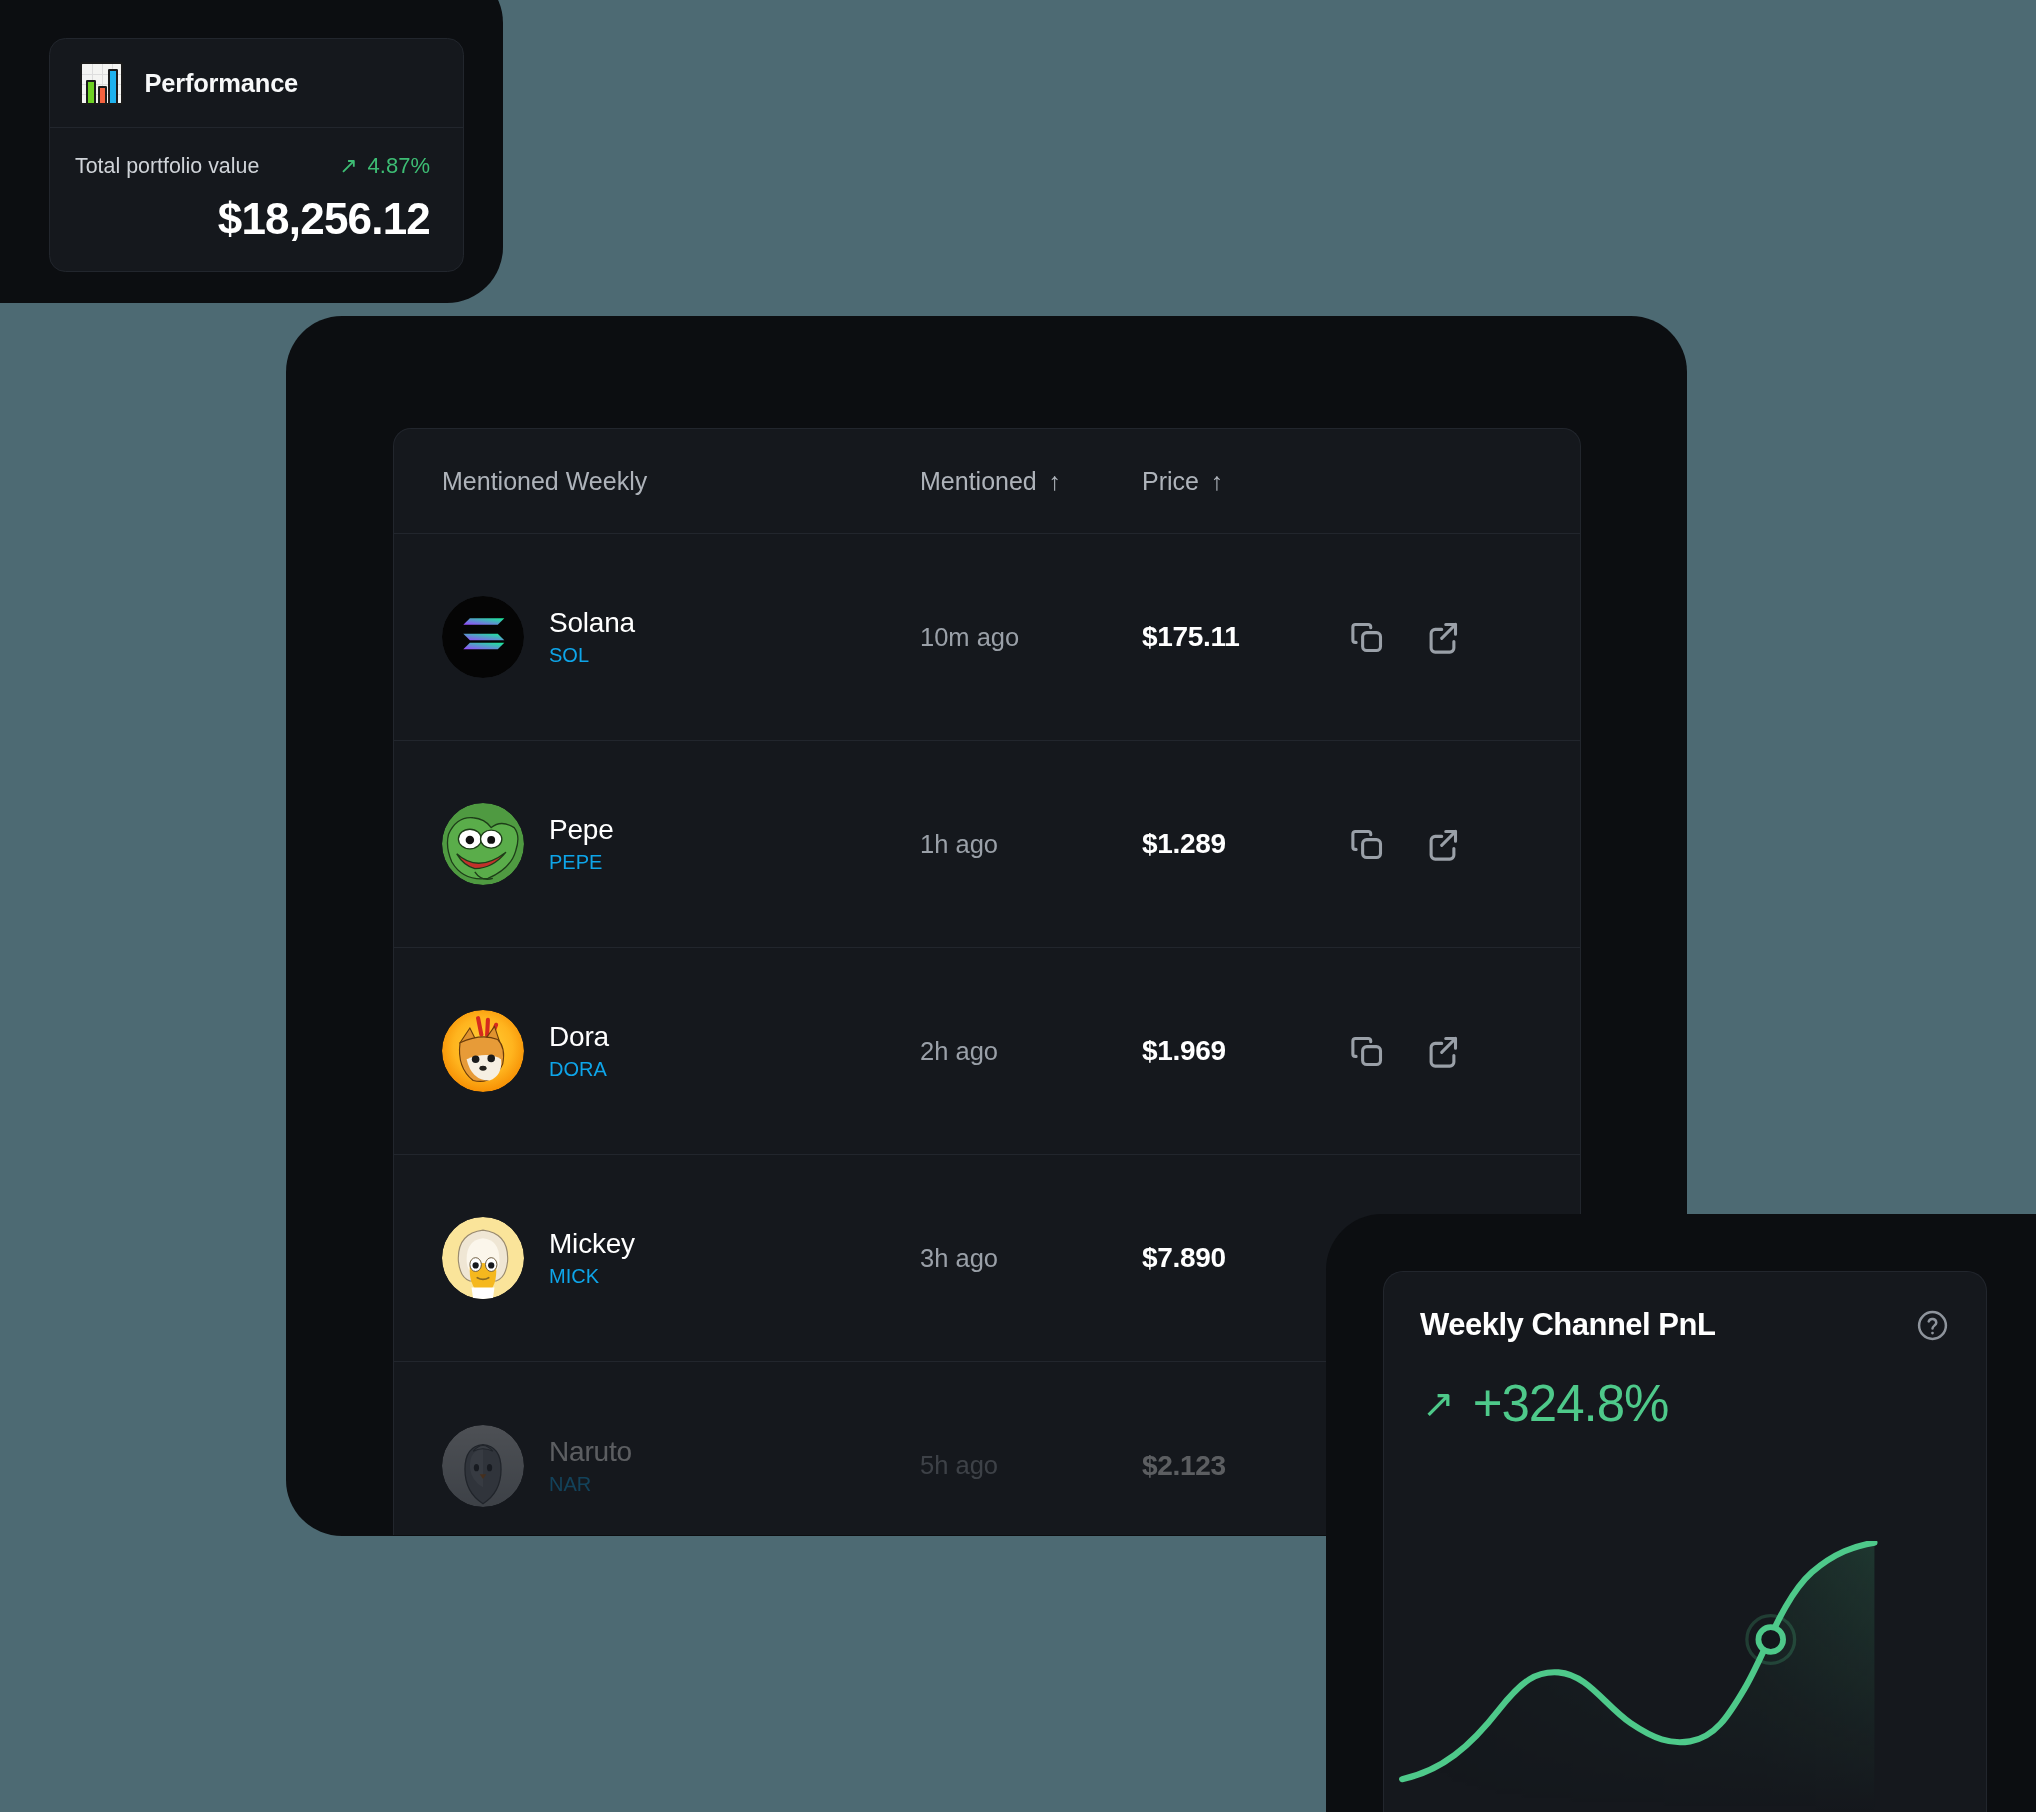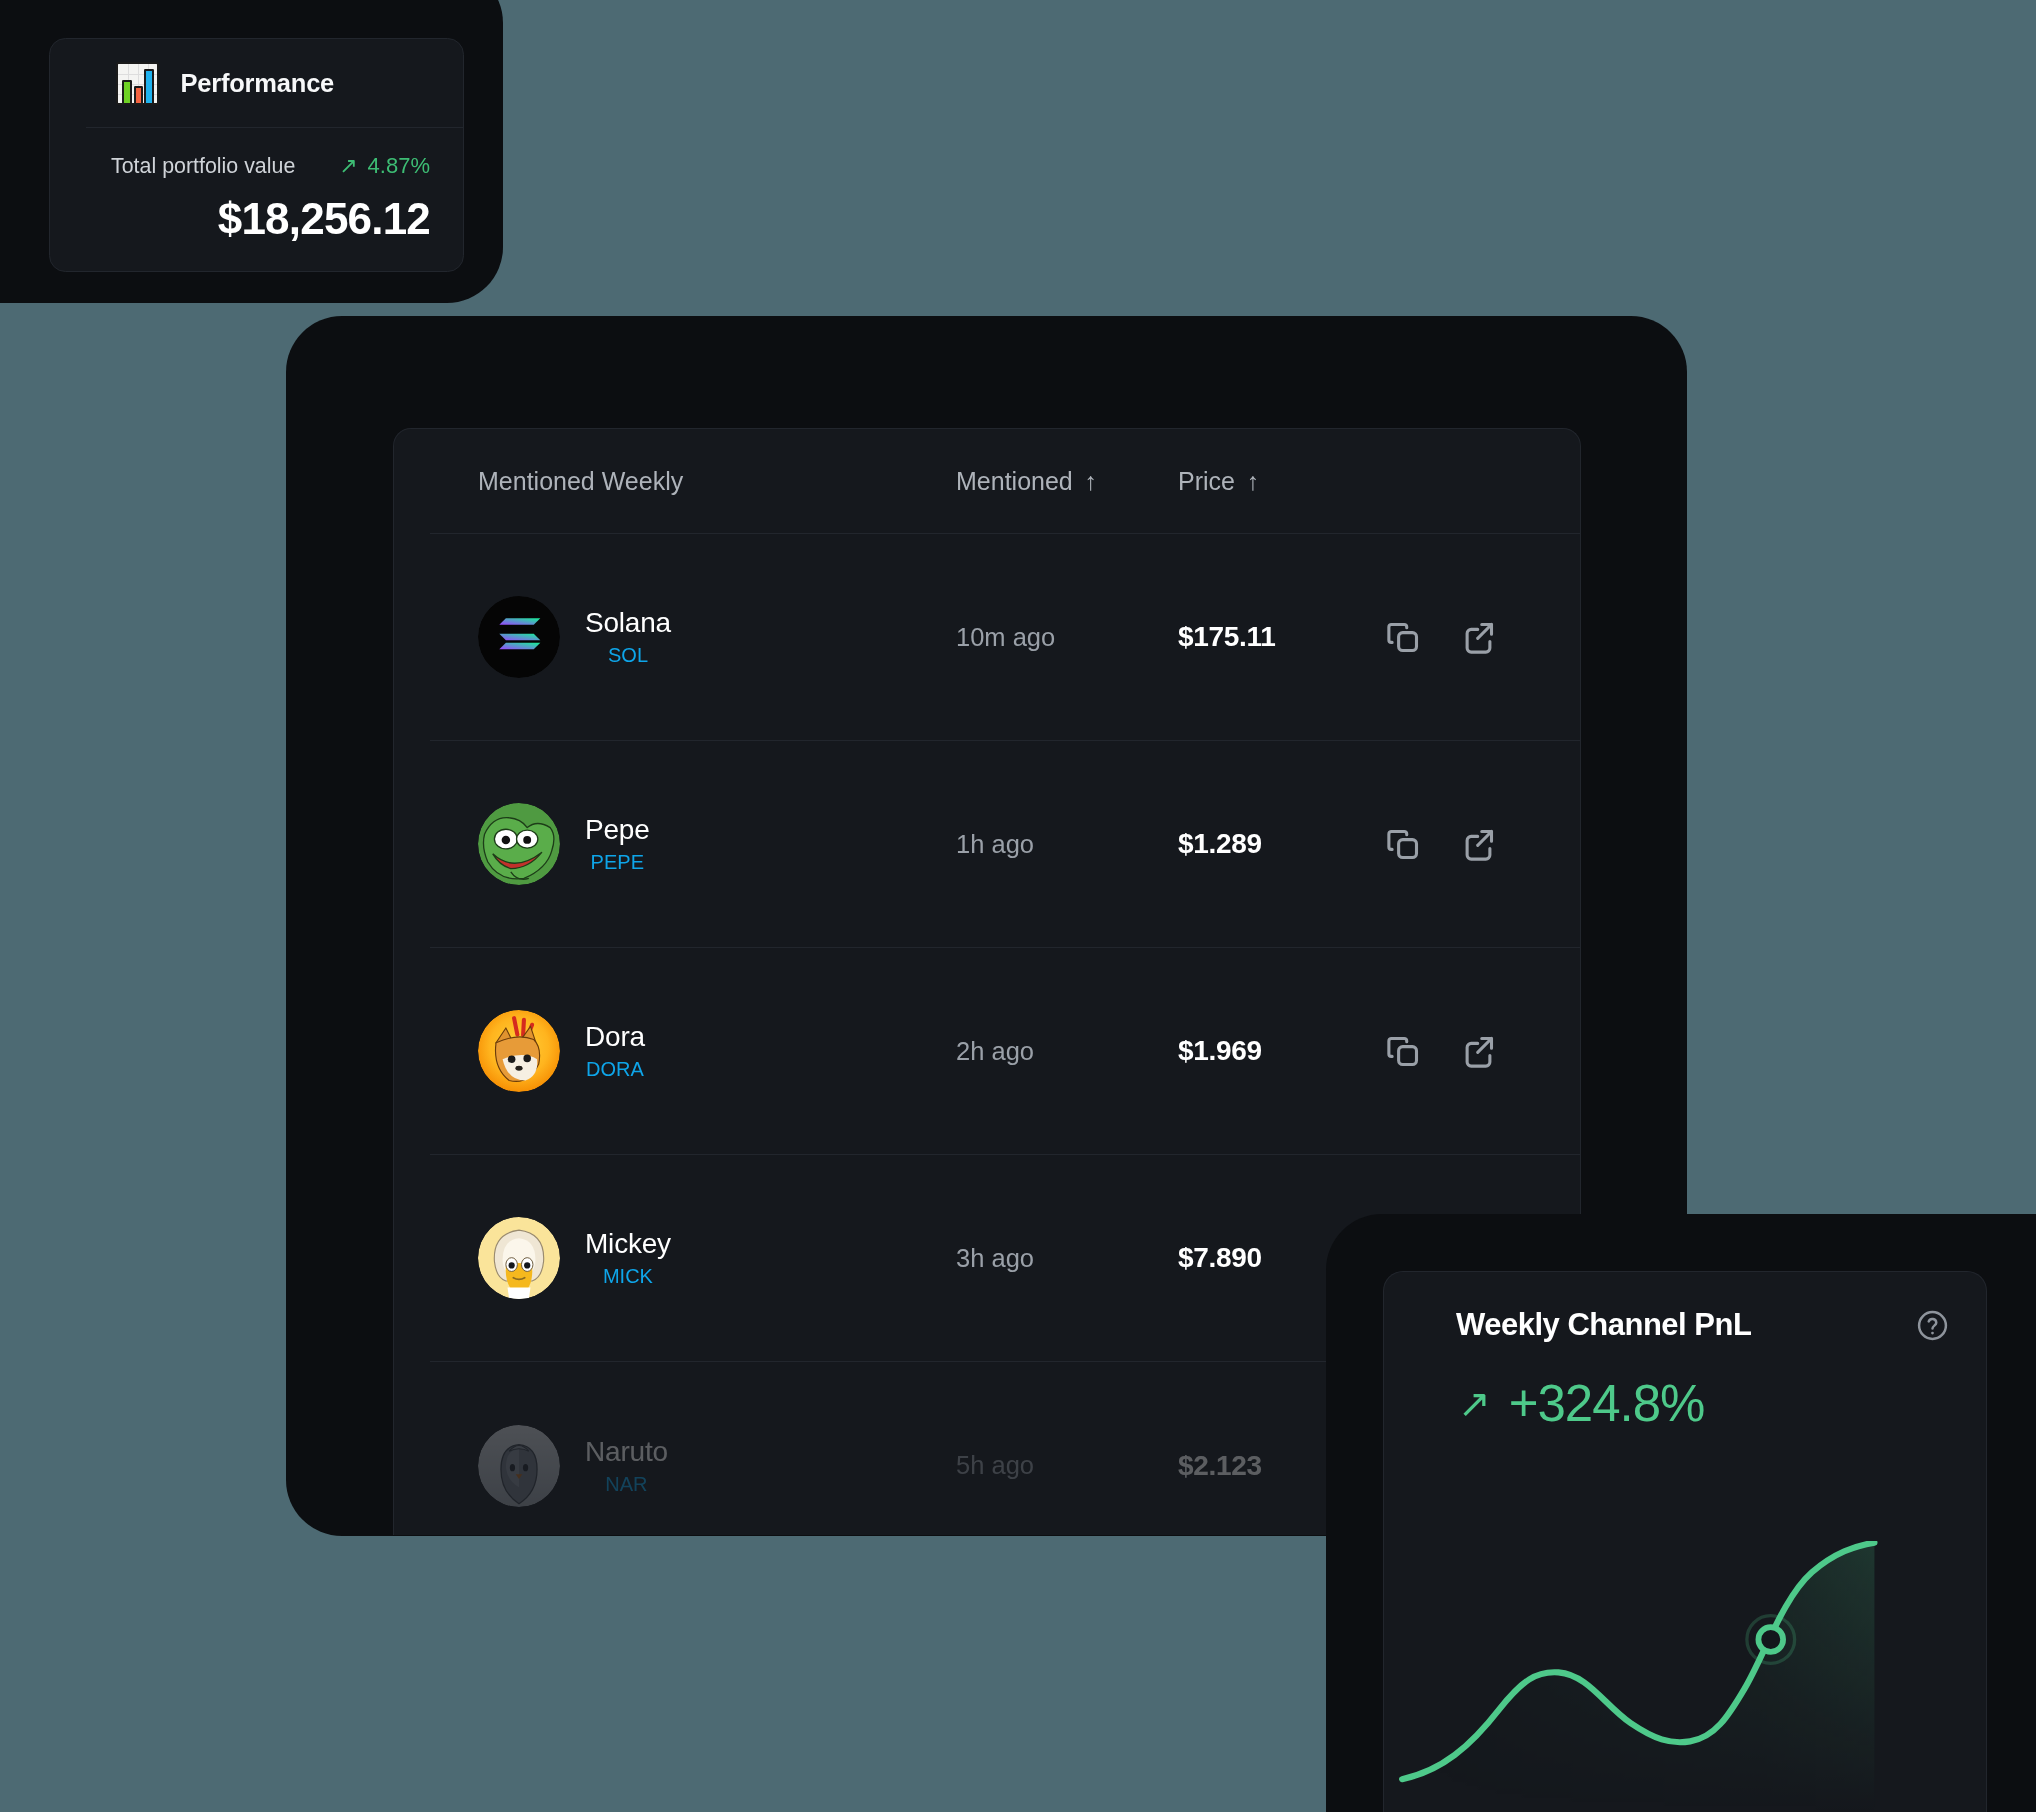--- a/index.html
+++ b/index.html
@@ -23,21 +23,20 @@
   .frame {
     position: absolute;
     background: #0c0e11;
   }
 
   
   .panel {
     position: absolute;
     background: #15181d;
     border: 0.8px solid #22262d;
-    padding-left: 36px;
   }
 
   
   #perf-frame {
     left: 0px;  top: -33px;
     width: 503px; height: 336px;
     border-radius: 0 56px 56px 0;
   }
   #perf-panel {
     left: 49px; top: 38px;
@@ -144,21 +143,21 @@
   .arrow-up { font-size: 25px; color: #aeb3ba; line-height: 1; }
 
   .tok-avatar {
     width: 82px; height: 82px;
     border-radius: 50%;
     flex: none;
     margin-right: 25px;
     overflow: hidden;
     position: relative;
   }
-  .tok-names { display: flex; flex-direction: column; gap: 5px; align-items: center; }
+  .tok-names { display: flex; flex-direction: column; gap: 5px; }
   .tok-name { font-size: 28px; color: #ffffff; font-weight: 500; letter-spacing: -0.2px; }
   .tok-sym  { font-size: 20px; color: #0ea5e9; }
 
   .cell-mentioned { font-size: 25.5px; color: #9aa0a8; }
   .cell-price { font-size: 28px; color: #ffffff; font-weight: bold; letter-spacing: -0.3px; }
 
   .icon-btn { width: 39px; height: 39px; color: #9aa0a8; display: block; }
   .icon-btn svg { width: 39px; height: 39px; display: block; }
 
   

